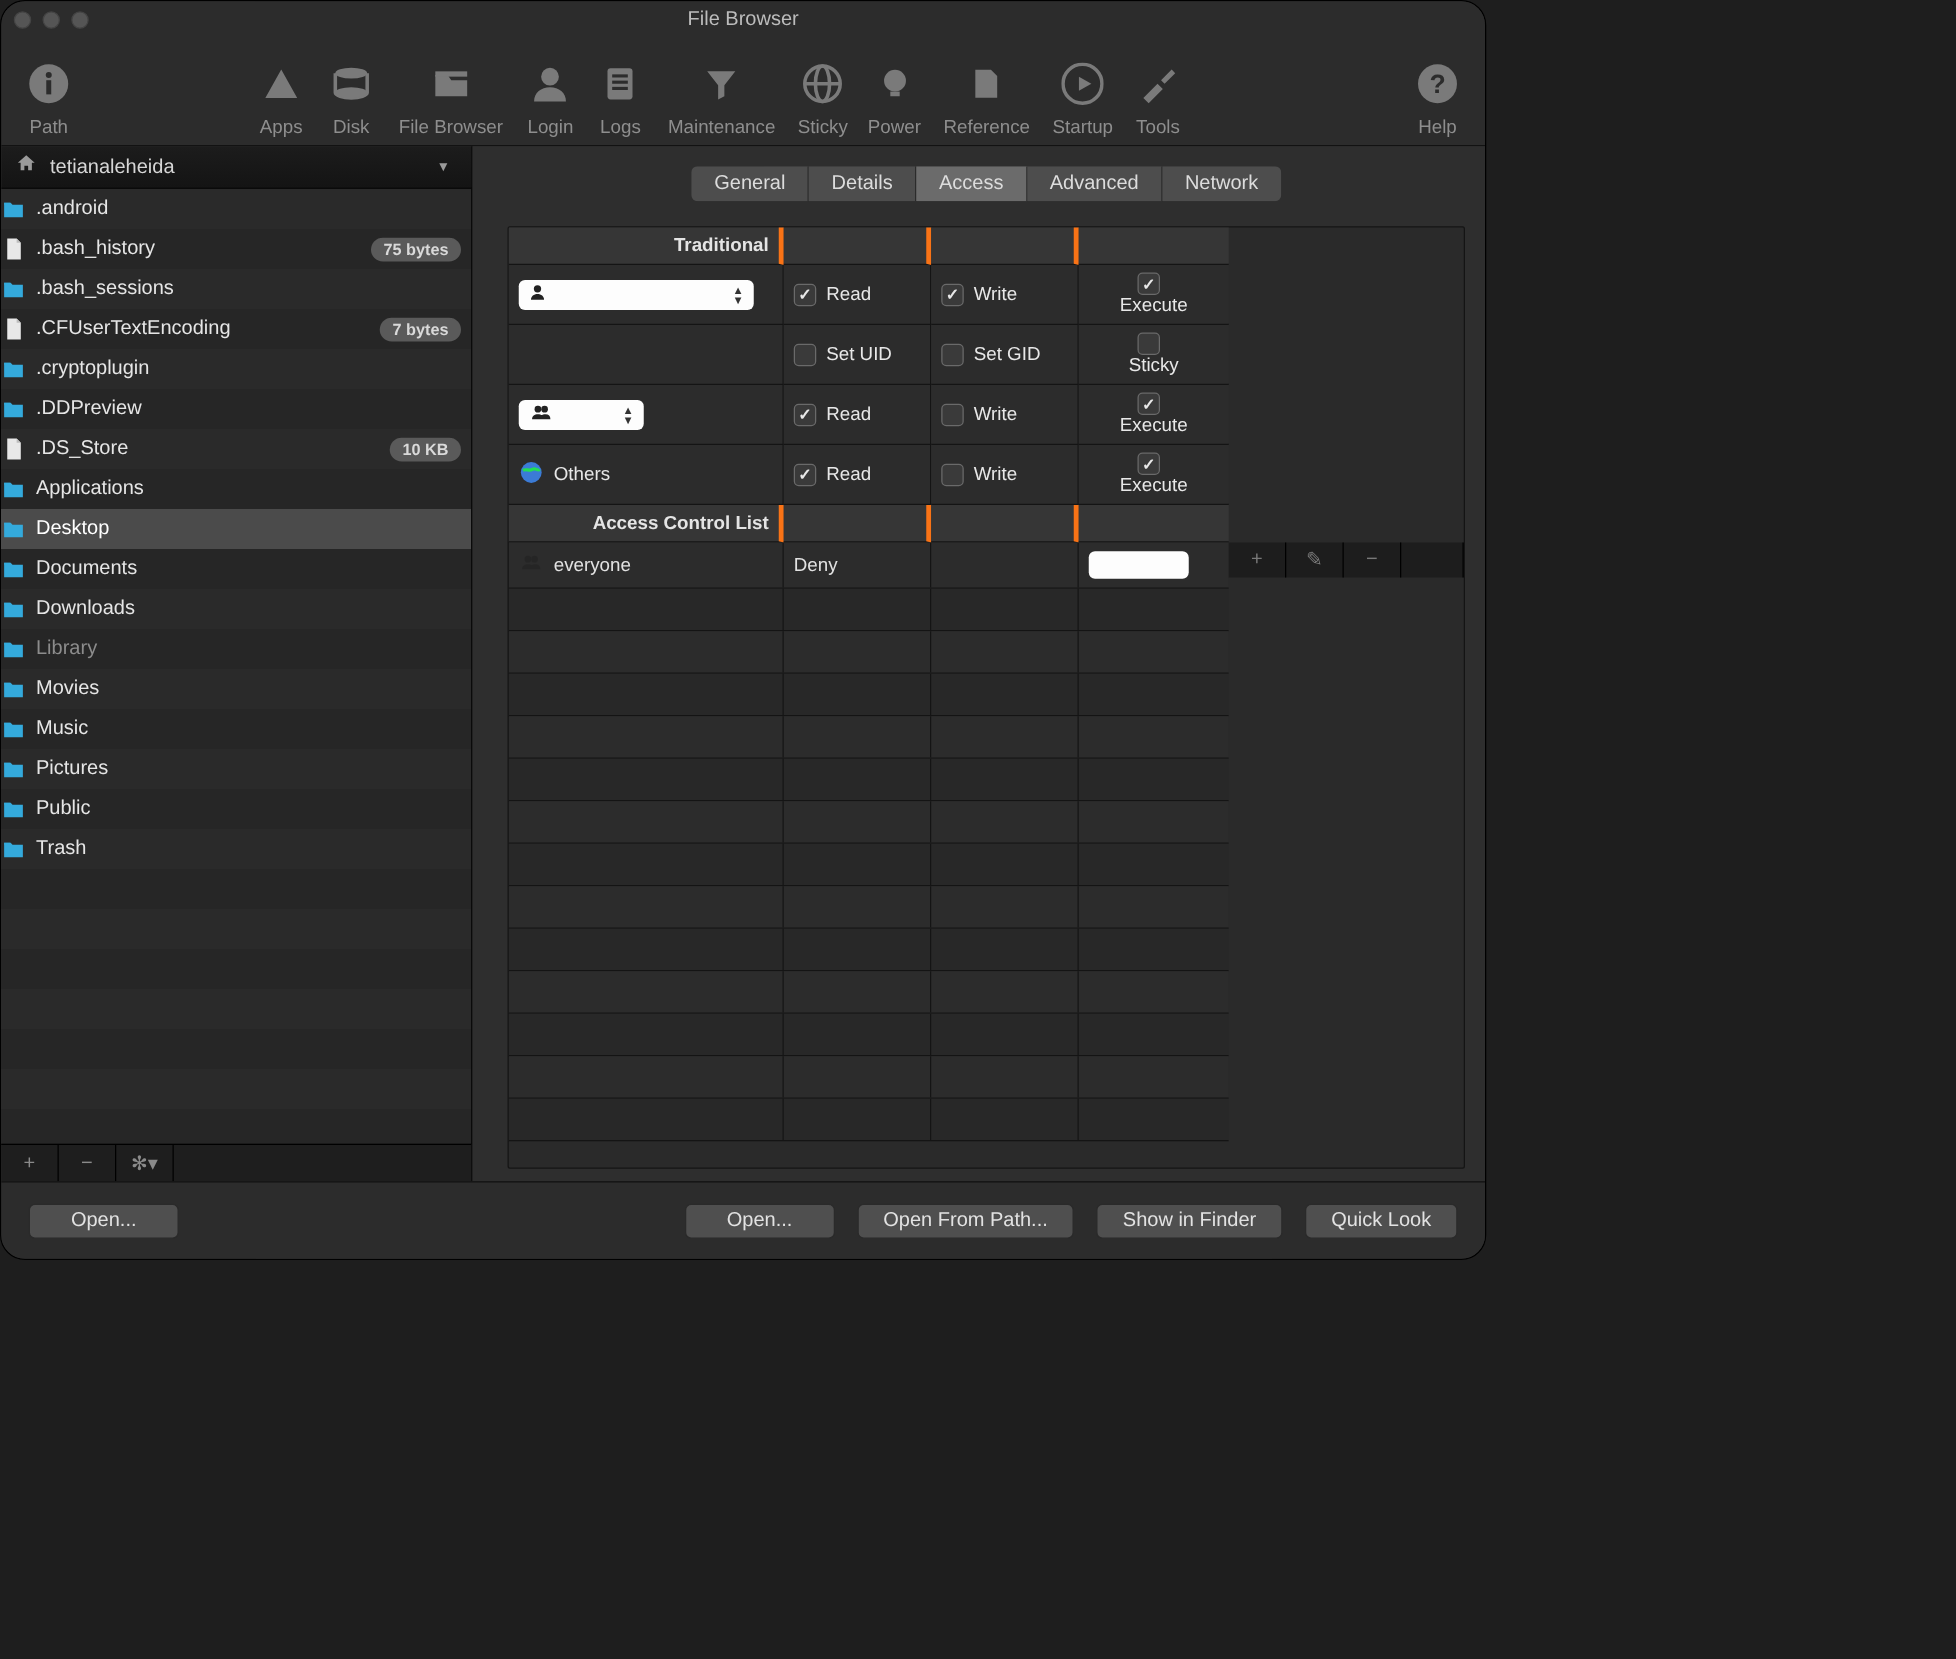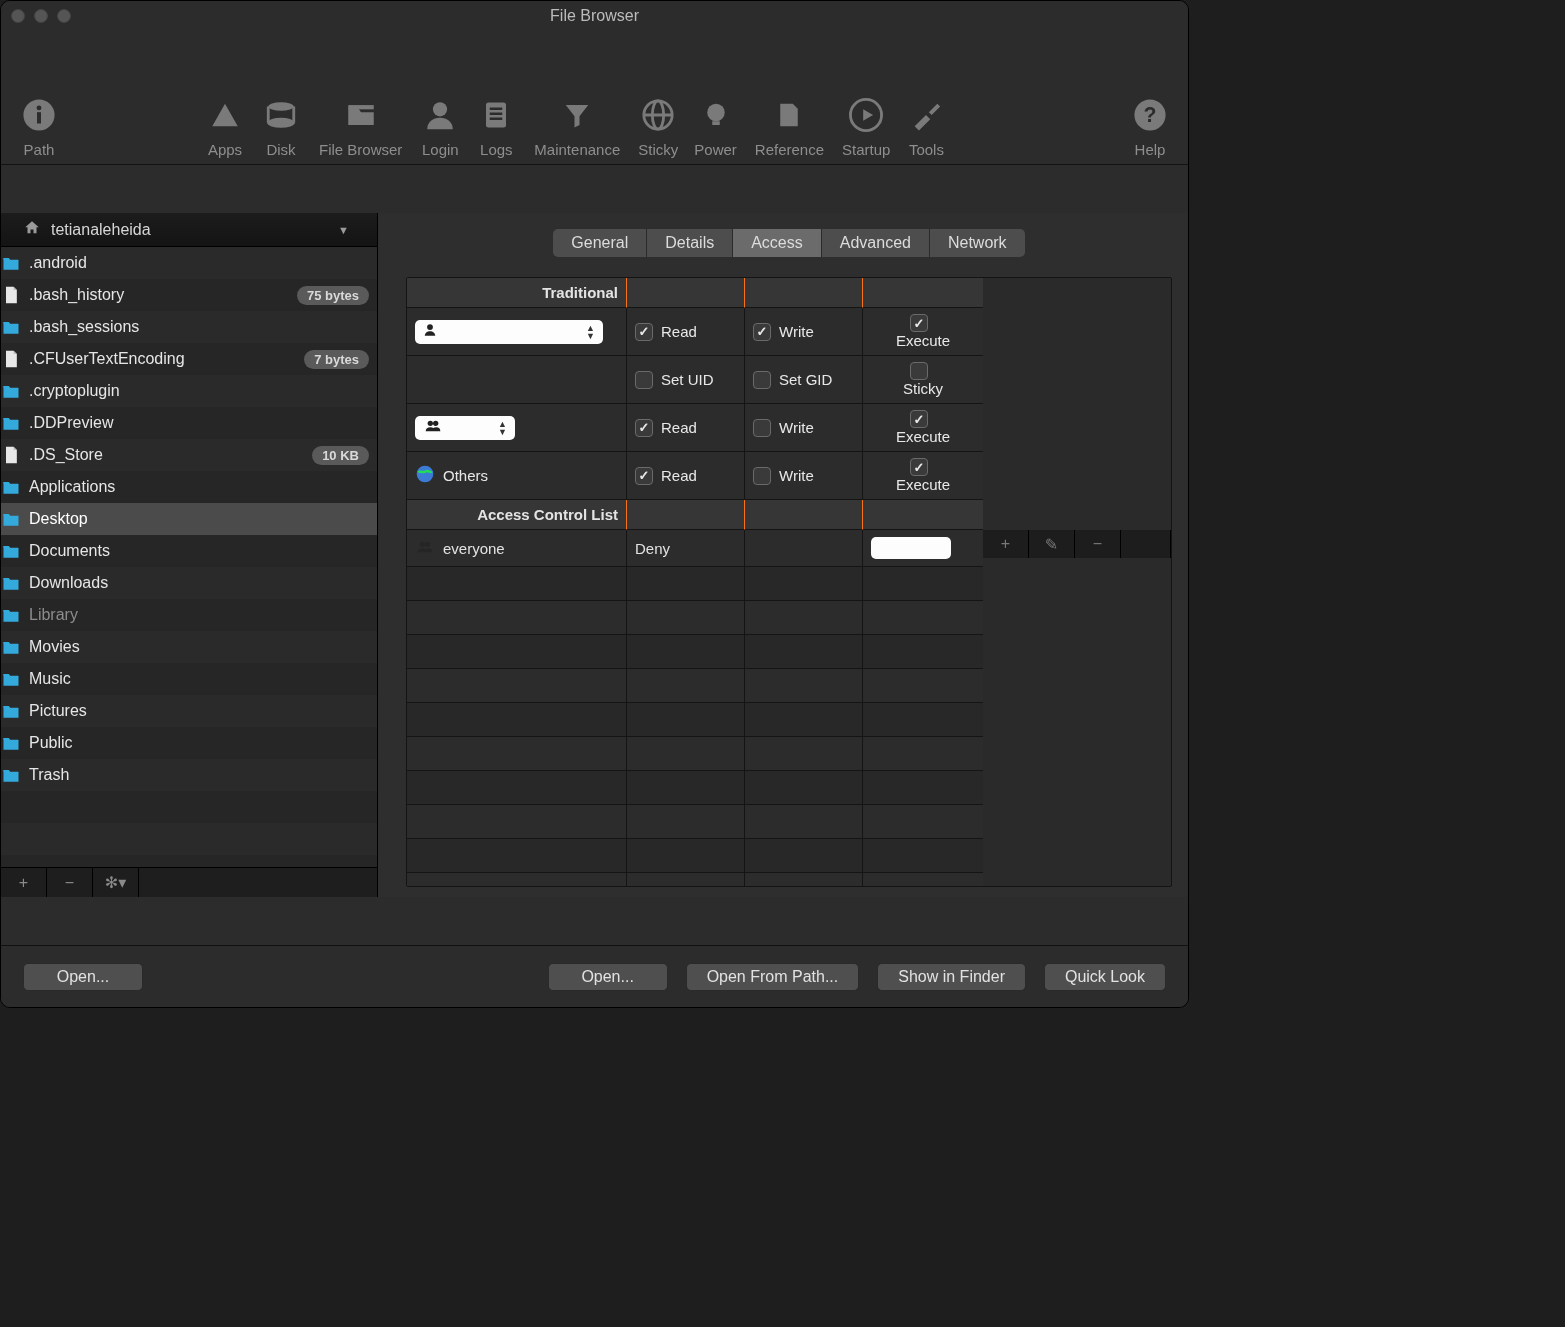--- a/index.html
+++ b/index.html
@@ -1,35 +1,35 @@
 <!DOCTYPE html>
 <html><head>
 <meta charset="utf-8">
 <style>
   * { box-sizing: border-box; margin: 0; padding: 0; font-family: -apple-system, "Helvetica Neue", Arial, sans-serif; }
   body { background: #1e1e1e; color: #c8c8c8; width: 1565px; height: 1327px; overflow: hidden; }
-  .window { width: 1189px; height: 1008px; margin: 0; background: #2c2c2c; border-radius: 10px; overflow: hidden; display: flex; flex-direction: column; border:1px solid #000;gap:48px; }
+  .window { width: 1189px; height: 1008px; margin: 0; background: #2c2c2c; border-radius: 20px; overflow: hidden; display: flex; flex-direction: column; border:1px solid #000; }
 
   
   .titlebar { height: 30px; display: flex; align-items: center; padding: 0 10px; background: #2c2c2c; position: relative; }
   .traffic { display: flex; gap: 9px; }
   .traffic .dot { width: 14px; height: 14px; border-radius: 50%; background: #555; border:1px solid #444; }
   .title { position:absolute; left:0; right:0; text-align:center; font-size: 16px; color: #bcbcbc; }
 
   
   .toolbar { height: 86px; display: flex; align-items: flex-end; padding: 0 10px 6px 10px; background: #2c2c2c; border-bottom: 1px solid #121212; }
   .toolbar .tbtn { display:flex; flex-direction:column; align-items:center; justify-content:flex-end; color:#8e8e8e; font-size:15px; cursor:pointer; }
   .toolbar .tbtn .ticon { width:40px; height:40px; display:flex; align-items:center; justify-content:center; margin-bottom:6px; }
   .toolbar .tbtn svg { fill:#7a7a7a; }
   .toolbar .spacer { flex:1; }
   .tbtn.wide { min-width: auto; padding: 0 10px;}
   .tbtn { padding: 0 8px; }
 
   
-  .pathbar { height: 34px; background: linear-gradient(#1c1c1c,#141414); display:flex; align-items:center; padding:0 22px; border-bottom:1px solid #000; }
+  .pathbar { height: 34px; background: linear-gradient(#1c1c1c,#141414); display:flex; align-items:center; padding:0 11px; border-bottom:1px solid #000; }
   .pathbar .home-icon svg { width:18px; height:18px; fill:#9a9a9a; }
   .pathbar .path-label { margin-left:10px; font-size:16px; color:#d6d6d6; }
   .pathbar .chev { margin-left:auto; margin-right:6px; color:#9a9a9a; font-size:11px; }
 
   
   .split { flex:1; display:flex; min-height:0; }
   .left { width: 536px; display:flex; flex-direction:column; border-right:1px solid #000; background:#2a2a2a; }
   .right { flex:1; display:flex; flex-direction:column; background:#2e2e2e; padding: 16px 16px 0 28px; text-align: right; }
 
   
@@ -51,21 +51,21 @@
   
   .tabs { display:flex; justify-content:center; margin-bottom:20px; }
   .seg { display:flex; border-radius:5px; overflow:hidden; }
   .seg .tab { padding:5px 18px; background:#4d4d4d; color:#dcdcdc; font-size:16px; cursor:pointer; border-right:1px solid #2b2b2b; }
   .seg .tab:last-child{ border-right:none; }
   .seg .tab.active { background:#6b6b6b; }
 
   
   .permbox { border:1px solid #141414; border-radius:2px; background:#2a2a2a; display:flex; flex-direction:column; flex:1; min-height:0; margin-bottom:10px;}
   .permgrid { display:grid; grid-template-columns: 220px 118px 118px 120px; }
-  .phdr { background:#363636; color:#e4e4e4; font-weight:600; font-size:15px; padding:6px 8px; border-bottom:1px solid #141414; border-right:1px solid #f97316; }
+  .phdr { background:#363636; color:#e4e4e4; font-weight:600; font-size:15px; padding:6px 8px; border-bottom:1px solid #141414; border-right:4px solid #f97316; }
   .pcell { background:#2c2c2c; padding:6px 8px; border-bottom:1px solid #141414; border-right:1px solid #141414; display:flex; align-items:center; font-size:15px; color:#e8e8e8; min-height:33px; }
   .pcell:nth-child(4n){ border-right:none;flex-direction:column; }
   .permgrid > *:nth-child(4n){ border-right:1px solid #141414; }
   .permgrid .pcell.lastcol, .permgrid .phdr.lastcol { border-right:none; }
   .chk { width:18px; height:18px; border:1px solid #6a6a6a; border-radius:4px; margin-right:8px; display:inline-flex; align-items:center; justify-content:center; background:#3a3a3a; flex-shrink:0;}
   .chk.checked::after { content:"✓"; color:#e8e8e8; font-size:13px; font-weight:bold;}
   .dropdown { background:#fdfdfd; border-radius:5px; height:24px; display:flex; align-items:center; padding:0 8px; color:#222; position:relative; }
   .dropdown .dd-arrows { margin-left:auto; font-size:9px; line-height:8px; color:#333; display:flex; flex-direction:column;}
   .dropdown.narrow{ width:100px; }
   .dropdown.wide{ width:188px; }

